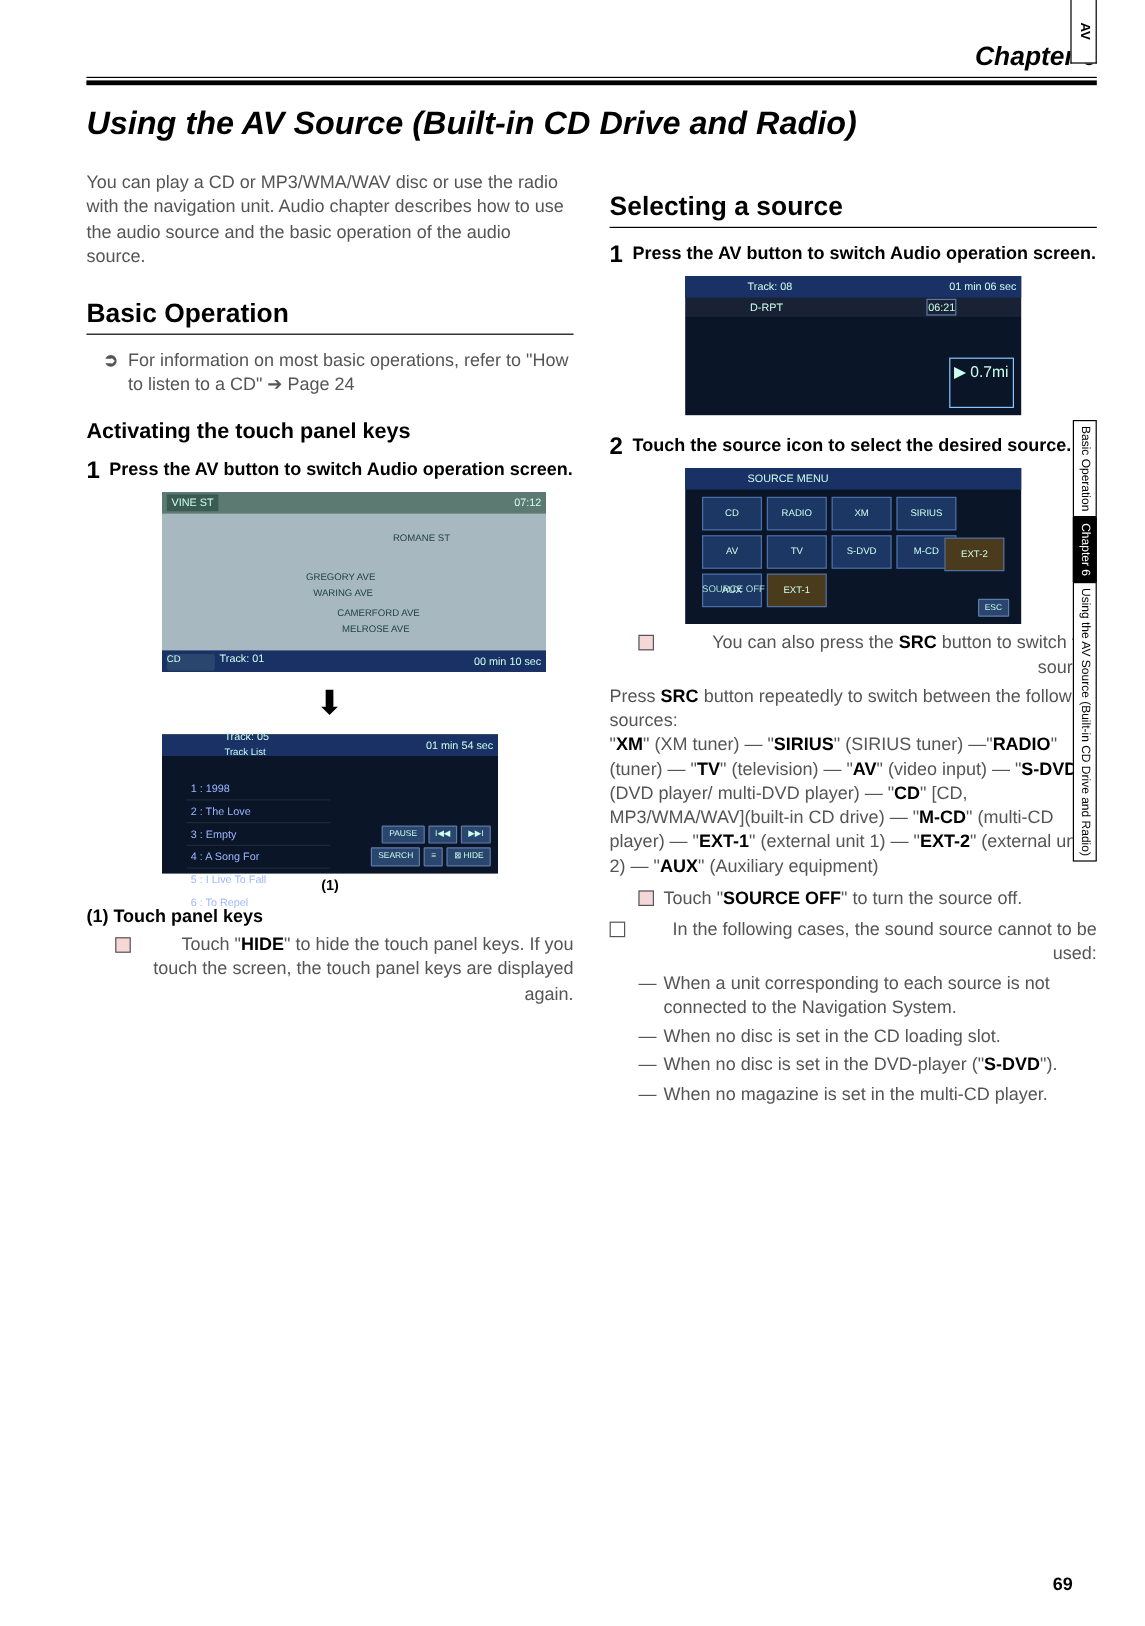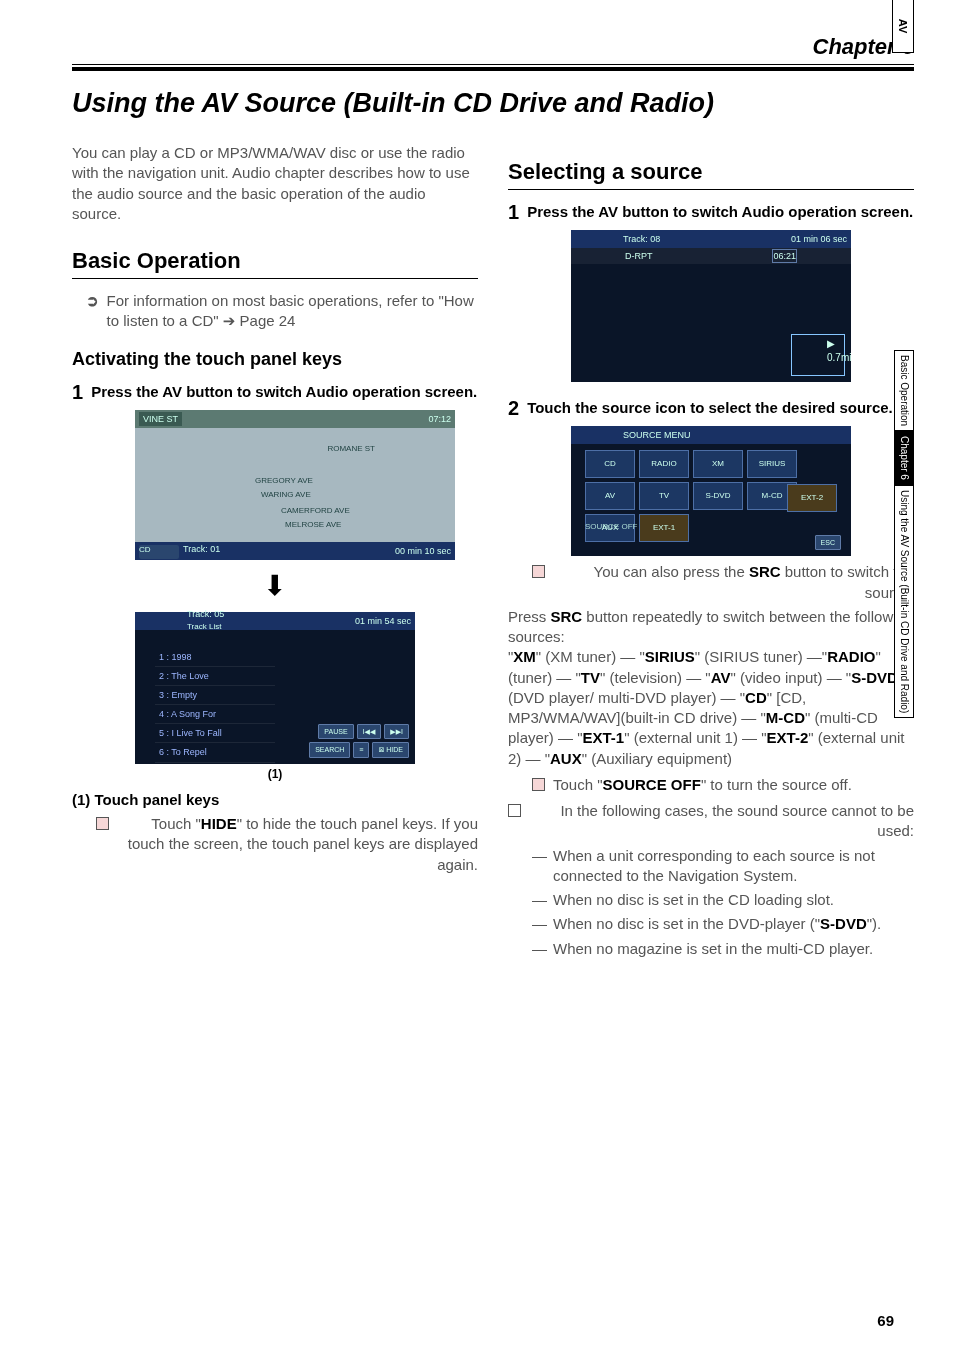--- a/index.html
+++ b/index.html
@@ -17,34 +17,34 @@
   .h2{font-weight:bold;font-size:22px;margin:14px 0 2px;}
   .h2-underline{height:1px;background:#000;margin-bottom:12px;}
   .h3{font-weight:bold;font-size:18px;margin:16px 0 10px;}
   .bullet-row{display:flex;gap:8px;margin:0 0 6px 14px;color:#555;}
   .bullet-sym{flex:0 0 auto;color:#555;font-weight:bold;}
   .step{display:flex;gap:8px;margin:0 0 8px 0;}
   .step-num{font-weight:bold;font-size:20px;line-height:1;}
   .step-body{font-weight:bold;text-align:center;}
   .fig{width:280px;margin:8px auto 6px;}
   .fig img,.fig .mock{width:100%;display:block;}
-  .mock{background:#0a1528;border:0;height:152px;position:relative;}
+  .mock{background:#0a1528;border:0;height:116px;position:relative;}
   .mock .bar{position:absolute;left:0;right:0;top:0;height:18px;background:#193164;color:#cfe;display:flex;justify-content:space-between;font-size:9px;align-items:center;padding:0 4px;box-sizing:border-box;}
   .mock .line{position:absolute;left:0;right:0;top:18px;height:16px;background:rgba(255,255,255,.06);color:#cfe;display:flex;justify-content:space-between;font-size:9px;align-items:center;padding:0 54px;box-sizing:border-box;}
   .mock .cd{position:absolute;left:6px;top:2px;width:40px;height:14px;background:#2a466e;border-radius:2px;color:#cfe;font-size:8px;display:flex;align-items:center;justify-content:center;}
   .mock .list{position:absolute;left:20px;top:36px;right:140px;}
   .mock .list div{font-size:9px;color:#9db7ff;padding:3px 4px;border-bottom:1px solid rgba(255,255,255,.08);}
   .mock .btns{position:absolute;right:6px;bottom:6px;display:flex;gap:3px;flex-wrap:wrap;justify-content:flex-end;width:130px;}
   .mock .btn{background:#2a466e;color:#cfe;font-size:7px;padding:2px 5px;border:1px solid #5f7ba8;border-radius:1px;}
   .mock .grid{position:absolute;left:14px;top:24px;right:14px;display:flex;flex-wrap:wrap;gap:4px;}
   .mock .gbtn{width:48px;height:26px;background:#1c3763;border:1px solid #4d6fa6;color:#cfe;font-size:8px;display:flex;flex-direction:column;align-items:center;justify-content:center;}
   .mock .esc{position:absolute;right:10px;bottom:6px;}
   .mock .off{position:absolute;left:14px;bottom:24px;font-size:8px;color:#cfe;opacity:.8;}
   .mock .corner{position:absolute;right:6px;bottom:6px;width:52px;height:40px;border:1px solid #87c6ff;}
-  .mock .corner .tm{font-size:10px;color:#cfe;padding:2px 3px;margin-left:32px;}
+  .mock .corner .tm{font-size:13px;color:#cfe;padding:2px 3px;}
   .mapmock{height:150px;background:#a7b8c0;position:relative;padding-left:40px;}
   .mapmock .txt{position:absolute;font-size:8px;color:#244;}
   .arrow-down{font-size:28px;text-align:center;margin:2px 0 4px;}
   .caption{font-weight:bold;text-align:center;font-size:12px;margin-top:2px;}
   .subhead{font-weight:bold;margin:8px 0 4px;}
   .square-row{display:flex;gap:8px;margin:0 0 4px 24px;color:#555;text-align:right;}
   .square-row .sq{flex:0 0 auto;width:11px;height:11px;border:1.5px solid #555;background:#f6d7d7;margin-top:3px;}
   .square-row.hollow .sq{background:#fff;}
   .body-gray{color:#555;}
   .li-dash{display:flex;gap:6px;margin:0 0 4px 24px;color:#555;}

